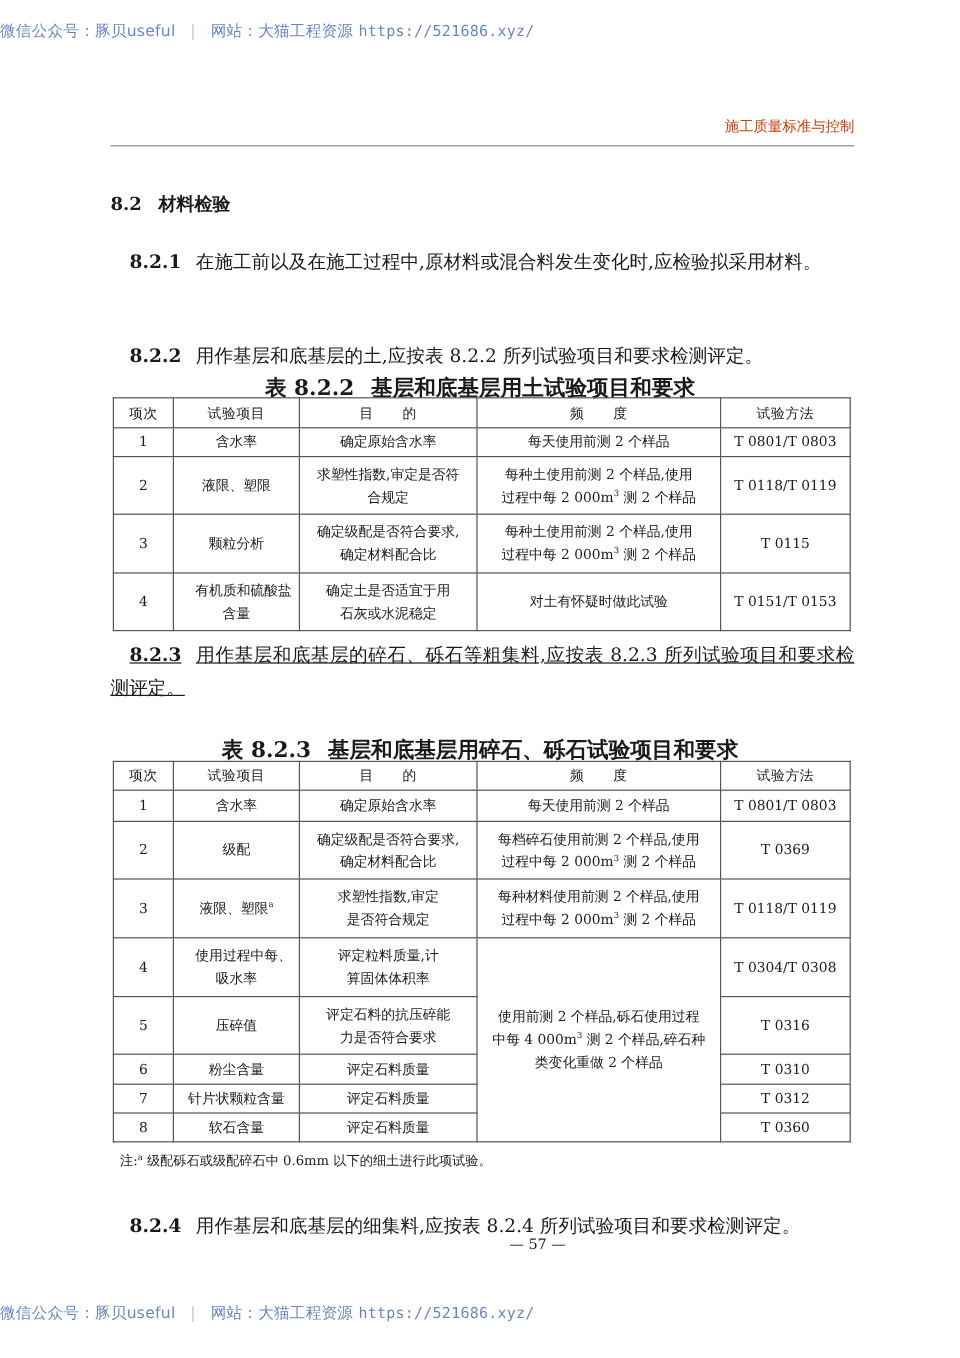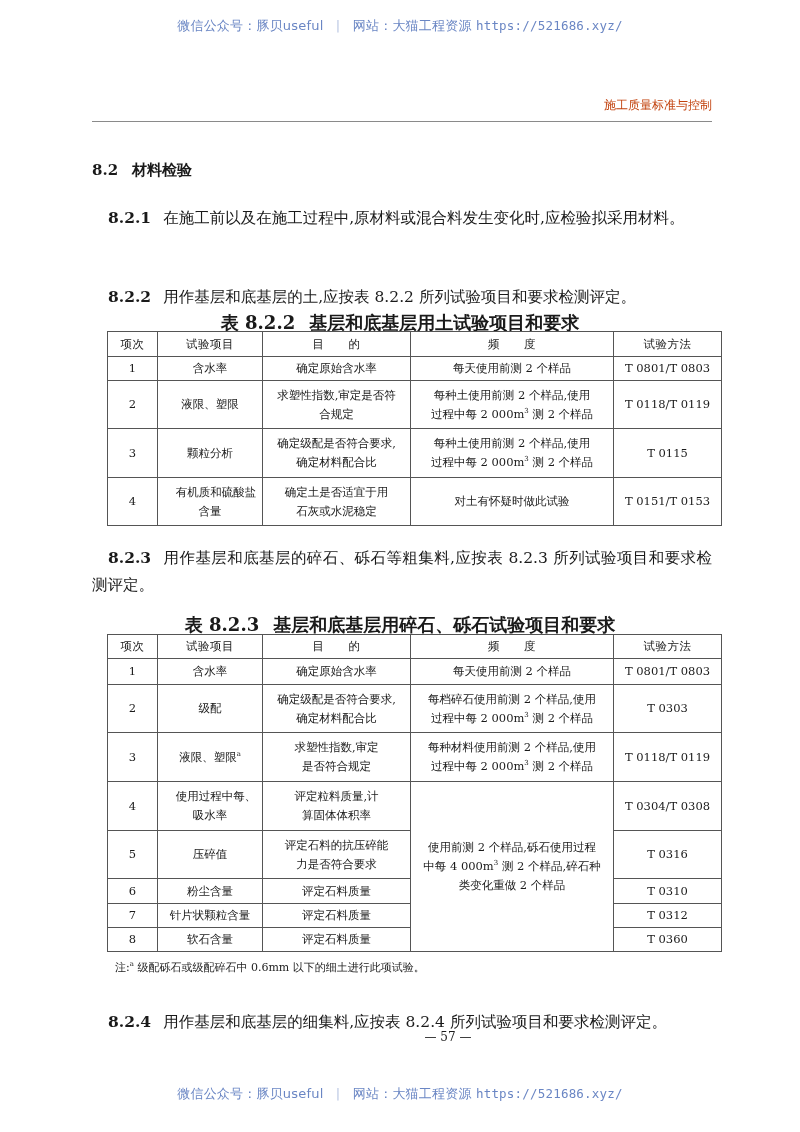--- a/index.html
+++ b/index.html
@@ -1,21 +1,21 @@
 <!DOCTYPE html>
 <html><head>
 <meta charset="utf-8">
 <style>
   html, body { margin: 0; padding: 0; }
   body {
     width: 800px; height: 1132px; background: #ffffff; position: relative; overflow: hidden;
     font-family: "DejaVu Serif", "Liberation Serif", serif; color: #1a1a1a;
   }
   .watermark {
-    position: absolute; left: 0; width: 800px; text-align: center;
+    position: absolute; left: 0; width: 800px; text-align: left;
     font-size: 13px; color: #6a86c4; letter-spacing: 0.2px;
     font-family: "DejaVu Sans", sans-serif;
   }
   .watermark .mono { font-family: "DejaVu Sans Mono", "Liberation Mono", monospace; font-size: 12.5px; }
   .wm-top { top: 17px; }
   .wm-bottom { top: 1085px; }
   .running-head {
     position: absolute; right: 88px; top: 97px; font-size: 12px; color: #c2410c;
     font-family: "DejaVu Sans", sans-serif;
   }
@@ -33,33 +33,33 @@
     text-indent: 16px; text-align: justify;
   }
   .para .clause { font-weight: bold; margin-right: 12px; }
   .caption {
     position: absolute; left: 0; width: 800px; text-align: center; font-size: 18px; font-weight: bold;
     font-family: "DejaVu Sans", sans-serif;
   }
   .caption .num { font-family: "DejaVu Serif", serif; margin-right: 14px; }
   table.spec {
     position: absolute; left: 94px; border-collapse: collapse; table-layout: fixed;
-    font-size: 11.5px; border: 1.5px solid #222; margin-left: 13px;
+    font-size: 11.5px; border: 1.5px solid #222;
   }
   table.spec td, table.spec th {
     border: 1px solid #555; text-align: center; vertical-align: middle; padding: 0 4px;
     line-height: 19px; font-weight: normal;
   }
   table.spec th { letter-spacing: 0.5px; }
   .c-no { width: 50px; } .c-item { width: 105px; } .c-purpose { width: 148px; }
   .c-freq { width: 203px; } .c-method { width: 108px; }
   .left-wrap { text-align: center; text-indent: 12px; }
   .sup { font-size: 7px; vertical-align: super; line-height: 0; }
   .note {
-    position: absolute; left: 115px; top: 960px; font-size: 11px; color: #222;
+    position: absolute; left: 100px; top: 960px; font-size: 11px; color: #222;
   }
   .page-num { position: absolute; left: 0; width: 800px; top: 1030px; text-align: center; font-size: 12px; margin-left: 48px; }
 </style>
 </head>
 <body>
 
 <div class="watermark wm-top">
   <span>微信公众号：豚贝useful</span>
   <span style="color:#b9c6e2;margin:0 8px;">|</span>
   <span>网站：大猫工程资源</span>
@@ -125,21 +125,21 @@
   <tr style="height:48px;">
     <td>4</td>
     <td class="left-wrap">有机质和硫酸盐含量</td>
     <td style="padding:0 20px;">确定土是否适宜于用石灰或水泥稳定</td>
     <td>对土有怀疑时做此试验</td>
     <td>T 0151/T 0153</td>
   </tr>
 </tbody>
   </table>
 
-<div class="para" style="top:544px;">
+<div class="para" style="top:532px;text-decoration:underline;">
   <span class="clause">8.2.3</span><span>用作基层和底基层的碎石、砾石等粗集料,应按表 8.2.3 所列试验项目和要求检测评定。</span>
 </div>
 
 <div class="caption" style="top:613px;">
   <span class="num">表 8.2.3</span><span>基层和底基层用碎石、砾石试验项目和要求</span>
 </div>
 
 <table class="spec" style="top:634px;">
   <colgroup>
       <col class="c-no">
@@ -161,21 +161,21 @@
     <td>含水率</td>
     <td>确定原始含水率</td>
     <td>每天使用前测 2 个样品</td>
     <td>T 0801/T 0803</td>
   </tr>
   <tr style="height:48px;">
     <td>2</td>
     <td>级配</td>
     <td style="padding:0 14px;">确定级配是否符合要求,确定材料配合比</td>
     <td style="padding:0 14px;"><span>每档碎石使用前测 2 个样品,使用过程中每 2 000m</span><span class="sup">3</span><span> 测 2 个样品</span></td>
-    <td>T 0303</td>
+    <td>T 0369</td>
   </tr>
   <tr style="height:49px;">
     <td>3</td>
     <td><span>液限、塑限</span><span class="sup">a</span></td>
     <td style="padding:0 26px;">求塑性指数,审定是否符合规定</td>
     <td style="padding:0 14px;"><span>每种材料使用前测 2 个样品,使用过程中每 2 000m</span><span class="sup">3</span><span> 测 2 个样品</span></td>
     <td>T 0118/T 0119</td>
   </tr>
   <tr style="height:49px;">
     <td>4</td>

